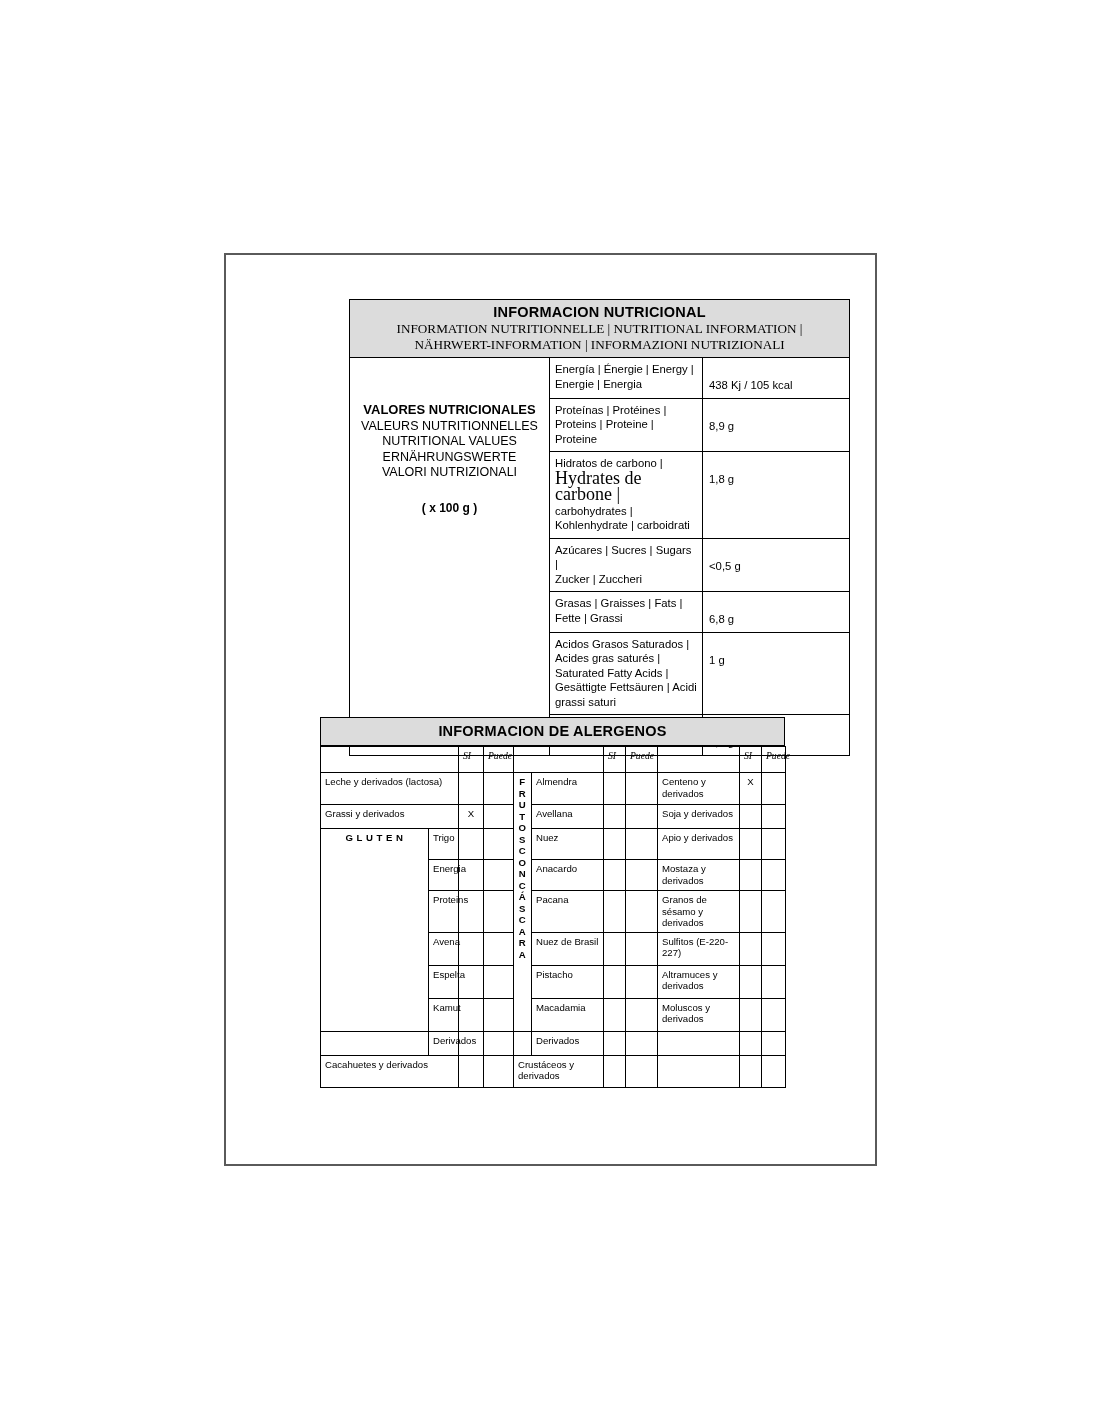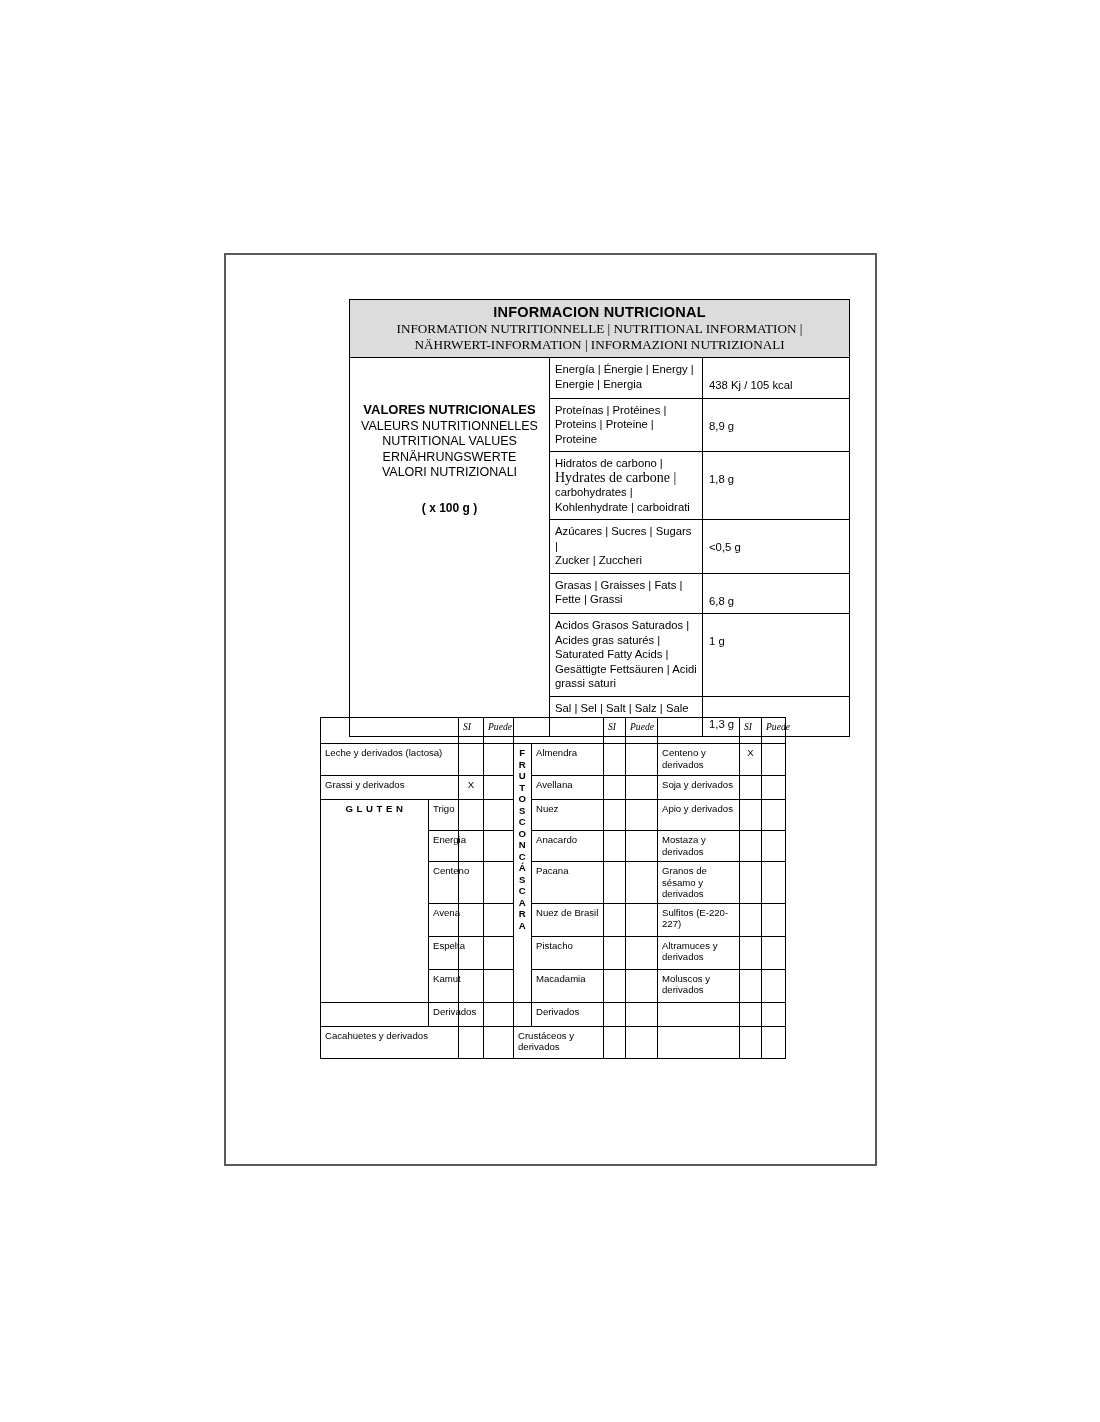--- a/index.html
+++ b/index.html
@@ -70,21 +70,21 @@
   .nut-name {
     padding: 4px 5px 5px 5px;
     font-size: 11.3px;
     line-height: 14.5px;
   }
   .nut-val {
     padding: 20px 5px 5px 6px;
     font-size: 11.3px;
     line-height: 14.5px;
   }
-  .serif-bit { font-family: "Liberation Serif", serif; font-size: 14px; }
+  .serif-bit { font-family: "Liberation Serif", serif; font-size: 18px; }
 
   
   #allergens {
     position: absolute;
     left: 94px;
     top: 462px;
     width: 465px;
   }
   .alg-title {
     background: #dcdcdc;
@@ -207,20 +207,21 @@
         <td class="nut-val">1 g</td>
       </tr>
       <tr>
         <td class="nut-name" style="height:22px">Sal | Sel | Salt  | Salz | Sale</td>
         <td class="nut-val">1,3 g</td>
       </tr>
     </tbody>
   </table>
 
   <div id="allergens">
+    <div class="alg-title">INFORMACION DE ALERGENOS</div>
 
     <table class="alg">
       <colgroup>
         <col style="width:108px">
         <col style="width:30px">
         <col style="width:25px">
         <col style="width:30px">
         <col style="width:18px">
         <col style="width:72px">
         <col style="width:22px">
@@ -287,21 +288,21 @@
           <td class="mark"></td>
           <td>Anacardo</td>
           <td class="mark"></td>
           <td class="mark"></td>
           <td>Mostaza y derivados</td>
           <td class="mark"></td>
           <td class="mark"></td>
         </tr>
 
         <tr>
-          <td style="height:31px">Centeno</td>
+          <td style="height:31px">Proteins</td>
           <td class="mark"></td>
           <td class="mark"></td>
           <td>Pacana</td>
           <td class="mark"></td>
           <td class="mark"></td>
           <td>Granos de sésamo y derivados</td>
           <td class="mark"></td>
           <td class="mark"></td>
         </tr>
 

